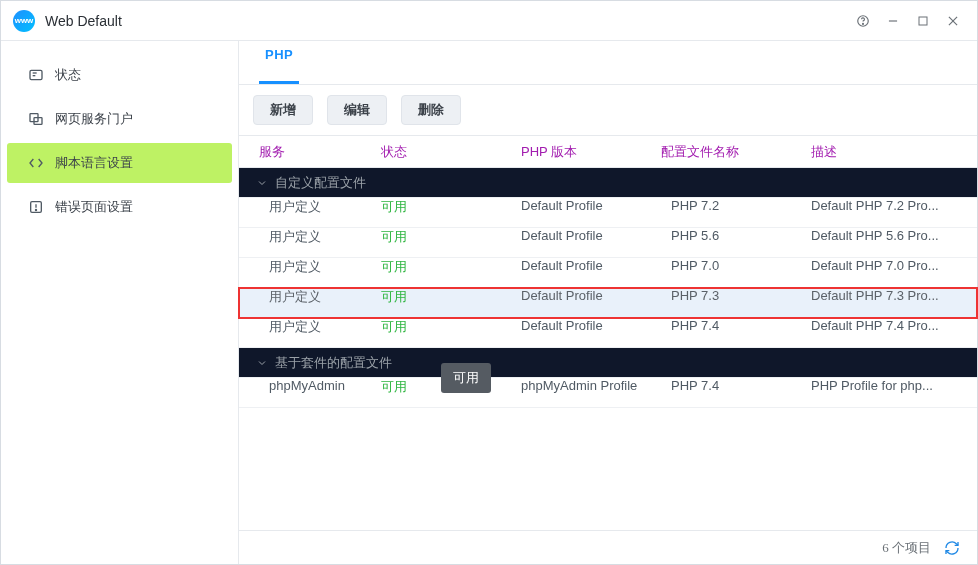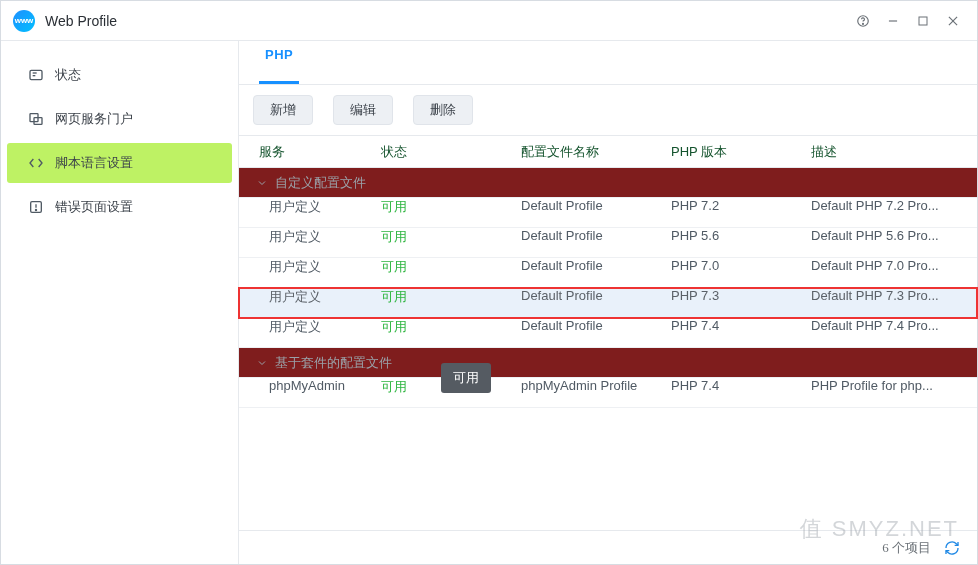--- a/index.html
+++ b/index.html
@@ -11,51 +11,51 @@
 .titlebar .spacer { flex: 1; }
 .titlebar .winbtn { width: 24px; height: 24px; display: flex; align-items: center; justify-content: center; color: #6b7177; cursor: pointer; margin-left: 6px; }
 .body { flex: 1; display: flex; min-height: 0; position: relative; }
 .sidebar { width: 238px; border-right: 1px solid #e6e9ed; padding-top: 14px; }
 .sidebar-item { height: 40px; display: flex; align-items: center; padding: 0 18px; color: #3c424a; cursor: pointer; border-radius: 3px; margin: 0 6px 4px; }
 .sidebar-item .sicon { width: 22px; display: flex; align-items: center; justify-content: center; color: #505a64; margin-right: 8px; }
 .sidebar-item.active { background: #bef264; font-family: Liberation Serif, serif; }
 .main { flex: 1; display: flex; flex-direction: column; min-width: 0; }
 .tabs { display: flex; align-items: flex-end; height: 44px; border-bottom: 1px solid #e6e9ed; padding: 0 20px; }
 .tab { height: 56px; display: flex; align-items: center; padding: 0 6px; font-weight: bold; color: #1790ff; border-bottom: 3px solid #1790ff; letter-spacing: .5px; }
-.toolbar { display: flex; align-items: center; padding: 10px 14px; gap: 20px; }
+.toolbar { display: flex; align-items: center; padding: 10px 14px; gap: 14px; font-weight: bold; }
 .btn { height: 30px; padding: 0 16px; background: #edf0f4; border: 1px solid #e0e4ea; border-radius: 4px; color: #3c424a; display: flex; align-items: center; cursor: pointer; }
 .table { flex: 1; display: flex; flex-direction: column; border-top: 1px solid #e6e9ed; min-height: 0; }
-.thead { display: flex; height: 32px; align-items: center; color: #14532d; border-bottom: 1px solid #e6e9ed; }
+.thead { display: flex; height: 32px; align-items: center; color: #a21caf; border-bottom: 1px solid #e6e9ed; }
 .cell { padding: 0 12px; overflow: hidden; text-overflow: ellipsis; white-space: nowrap; }
 .col-service { flex: 0 0 130px; padding-left: 20px; }
 .col-status  { flex: 0 0 140px; }
 .col-profile { flex: 0 0 150px; }
 .col-version { flex: 0 0 140px; }
 .col-desc    { flex: 1; }
-.group { height: 30px; display: flex; align-items: center; color: #9aa1a8; padding-left: 16px; border-bottom: 1px solid #eef0f3; background: #7f1d1d; gap: 6px; font-family: Liberation Serif, serif; }
+.group { height: 30px; display: flex; align-items: center; color: #9aa1a8; padding-left: 16px; border-bottom: 1px solid #eef0f3; background: #0f172a; gap: 6px; font-family: Liberation Serif, serif; }
 .group .chev { width: 14px; height: 14px; display: inline-flex; align-items: center; justify-content: center; }
 .row { height: 30px; display: flex; border-bottom: 1px solid #eef0f3; }
 .row .col-service { padding-left: 30px; }
 .status-ok { color: #2db53f; }
 .row.selected { background: #e9f1fa; outline: 2px solid #e33; outline-offset: -1px; color: #5b6168; }
 .tooltip { position: absolute; left: 440px; top: 322px; background: #555b62; color: #fff; padding: 6px 12px; border-radius: 3px; font-size: 13px; }
 .footer { height: 34px; display: flex; align-items: center; justify-content: flex-end; padding: 0 14px; border-top: 1px solid #e6e9ed; color: #6b7177; gap: 10px; font-family: Liberation Serif, serif; }
 .refresh-icon { width: 22px; height: 22px; display: flex; align-items: center; justify-content: center; color: #1e88e5; cursor: pointer; }
 .watermark { position: absolute; right: 18px; bottom: 20px; color: #a0a6ad; font-size: 22px; opacity: .45; letter-spacing: 2px; pointer-events: none; }
 svg { display: block; }
 </style>
 </head>
 <body>
 
 <div class="window">
   <div class="titlebar">
     <div class="app-icon">
         <span>www</span>
       </div>
-    <div class="app-title">Web Profile</div>
+    <div class="app-title">Web Default</div>
     <div class="spacer"></div>
     <div class="winbtn">
         <svg width="14" height="14" viewBox="0 0 24 24" fill="none" stroke="currentColor" stroke-width="2">
           <circle cx="12" cy="12" r="9"></circle>
           <path d="M9.5 9a2.5 2.5 0 1 1 3.5 2.3c-.9.4-1 1-1 1.7"></path>
           <circle cx="12" cy="17" r=".8" fill="currentColor"></circle>
         </svg>
       </div>
     <div class="winbtn">
         <svg width="14" height="14" viewBox="0 0 24 24" stroke="currentColor" stroke-width="2">
@@ -123,22 +123,22 @@
       </div>
       <div class="toolbar">
         <div class="btn">新增</div>
         <div class="btn">编辑</div>
         <div class="btn">删除</div>
       </div>
       <div class="table">
         <div class="thead">
           <div class="cell col-service">服务</div>
           <div class="cell col-status">状态</div>
+          <div class="cell col-version">PHP 版本</div>
           <div class="cell col-profile">配置文件名称</div>
-          <div class="cell col-version">PHP 版本</div>
           <div class="cell col-desc">描述</div>
         </div>
         <div id="table-body">
             <div class="group">
               <span class="chev">
                 <svg width="12" height="12" viewBox="0 0 24 24" fill="none" stroke="currentColor" stroke-width="2">
                   <polyline points="18 9 12 15 6 9"></polyline>
                 </svg>
               </span>
               <span>自定义配置文件</span>
@@ -202,15 +202,14 @@
               <path d="M3 12a9 9 0 0 1 15.5-6.3L21 8"></path>
               <polyline points="21 3 21 8 16 8"></polyline>
               <path d="M21 12a9 9 0 0 1-15.5 6.3L3 16"></path>
               <polyline points="3 21 3 16 8 16"></polyline>
             </svg>
           </span>
       </div>
     </div>
 
     <div class="tooltip">可用</div>
-    <div class="watermark">值 SMYZ.NET</div>
   </div>
 </div>
 
 </body></html>

